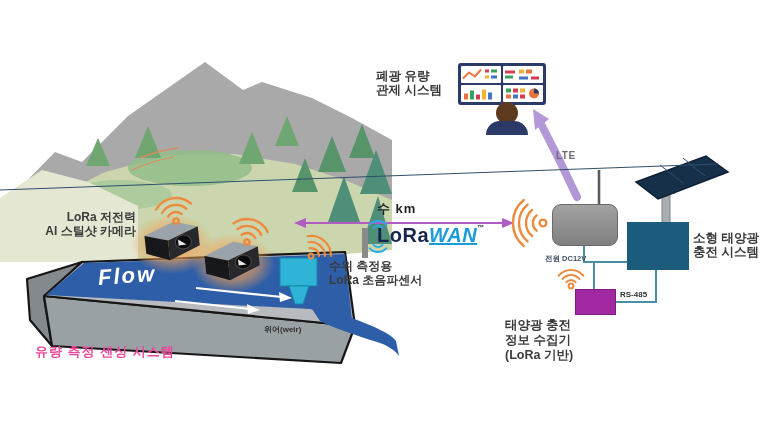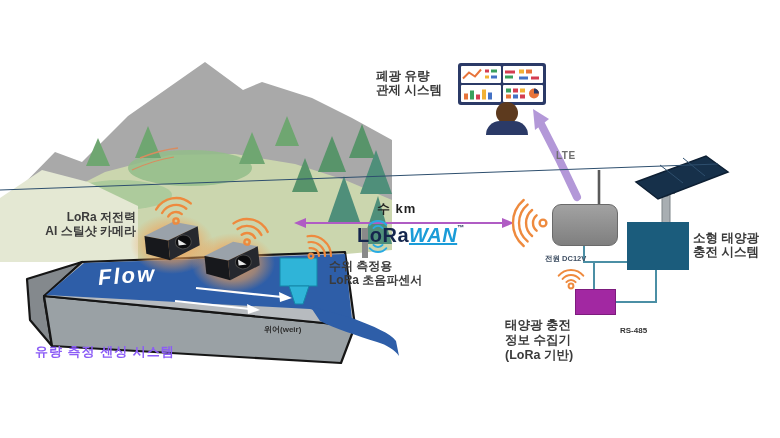--- a/index.html
+++ b/index.html
@@ -22,21 +22,21 @@
   .monitor .cell{background:#fff;border-radius:1px;overflow:hidden;}
   .monitor .cell svg{display:block;width:100%;height:100%;}
   .head{position:absolute;left:496px;top:102px;width:22px;height:22px;border-radius:50%;background:#5d3a1e;}
   .shoulders{position:absolute;left:486px;top:121px;width:42px;height:14px;background:#2b3a67;
              border-radius:21px 21px 0 0;}
   
   .flow-text{position:absolute;left:98px;top:263px;color:#fff;font-weight:bold;font-style:italic;
              font-size:22px;letter-spacing:2px;transform:rotate(-4deg);}
   
   .lorawan{position:absolute;left:357px;top:224px;font-size:20px;font-weight:800;letter-spacing:.5px;}
-  .lorawan .lora{color:#15264d;}
+  .lorawan .lora{color:#15264d;margin-left:20px;}
   .lorawan .wan{color:#1b9cd8;font-style:italic;text-decoration:underline;}
   .lorawan .tm{font-size:7px;color:#15264d;vertical-align:top;font-weight:bold;}
   .tiny{font-weight:bold;text-align:right;}
 </style>
 </head>
 <body>
 
 <div class="stage">
 
   <svg class="scene" width="780" height="438" viewBox="0 0 780 438">
@@ -242,21 +242,21 @@
 
   <div class="lbl right-align" style="left:8px;top:211px;width:128px;font-size:12px;">
     <span class="ln">LoRa 저전력</span>
     <span class="ln">AI 스틸샷 카메라</span>
   </div>
 
   <div class="flow-text">Flow</div>
 
   <div class="lbl" style="left:264px;top:325px;font-size:8px;color:#2e2e2e;">위어(weir)</div>
 
-  <div class="lbl" style="left:35px;top:345px;font-size:13px;color:#8b5cf6;letter-spacing:1px;">유량 측정 센싱 시스템</div>
+  <div class="lbl" style="left:35px;top:345px;font-size:13px;color:#ec4899;letter-spacing:1px;">유량 측정 센싱 시스템</div>
 
   <div class="lbl" style="left:329px;top:260px;font-size:12px;">
     <span class="ln">수위 측정용</span>
     <span class="ln">LoRa 초음파센서</span>
   </div>
 
   <div class="lbl" style="left:377px;top:202px;font-size:13px;color:#1f1f1f;letter-spacing:1px;">수 km</div>
 
   <div class="lorawan">
     <span class="lora">LoRa</span><span class="wan">WAN</span><span class="tm">™</span>
@@ -269,21 +269,21 @@
 
   <div class="lbl" style="left:556px;top:150px;font-size:10px;color:#6f6f6f;letter-spacing:.5px;">LTE</div>
 
   <div class="lbl" style="left:693px;top:231px;font-size:12.5px;">
     <span class="ln">소형 태양광</span>
     <span class="ln">충전 시스템</span>
   </div>
 
   <div class="lbl tiny" style="left:545px;top:255px;font-size:7.5px;color:#3f4f63;">전원 DC12V</div>
 
-  <div class="lbl tiny" style="left:620px;top:290px;font-size:8px;color:#333;margin-top:36px;">RS-485</div>
+  <div class="lbl tiny" style="left:620px;top:290px;font-size:8px;color:#333;">RS-485</div>
 
   <div class="lbl center-align" style="left:505px;top:318px;width:140px;font-size:12.5px;line-height:1.2;">
     <span class="ln">태양광 충전</span>
     <span class="ln">정보 수집기</span>
     <span class="ln">(LoRa 기반)</span>
   </div>
 
 </div>
 
 </body></html>

